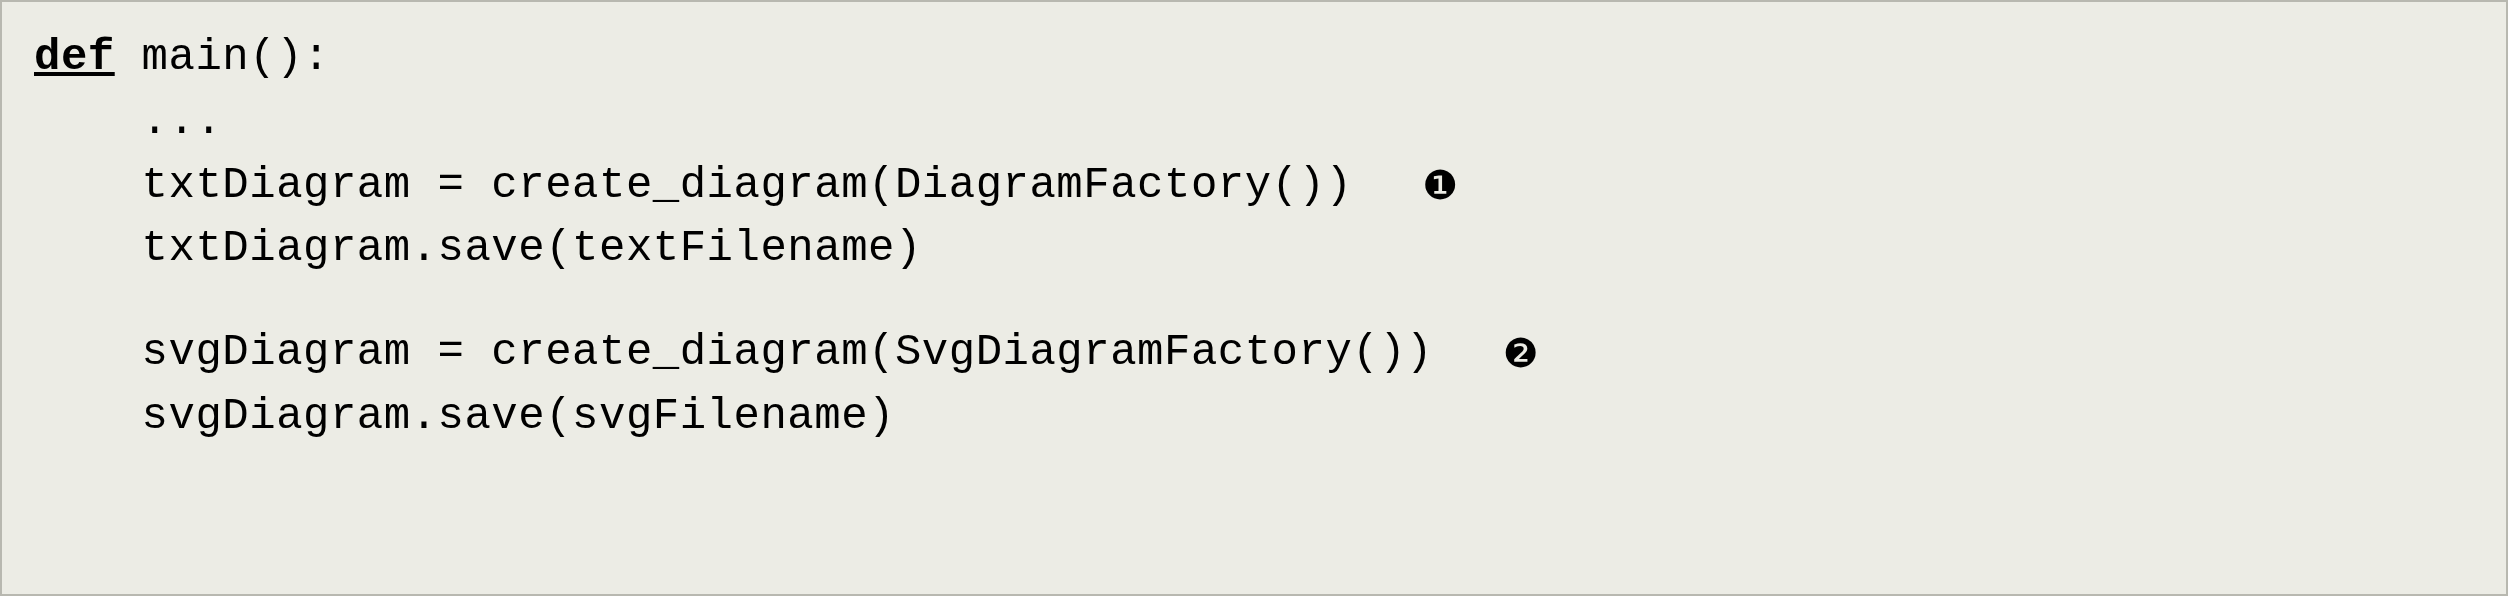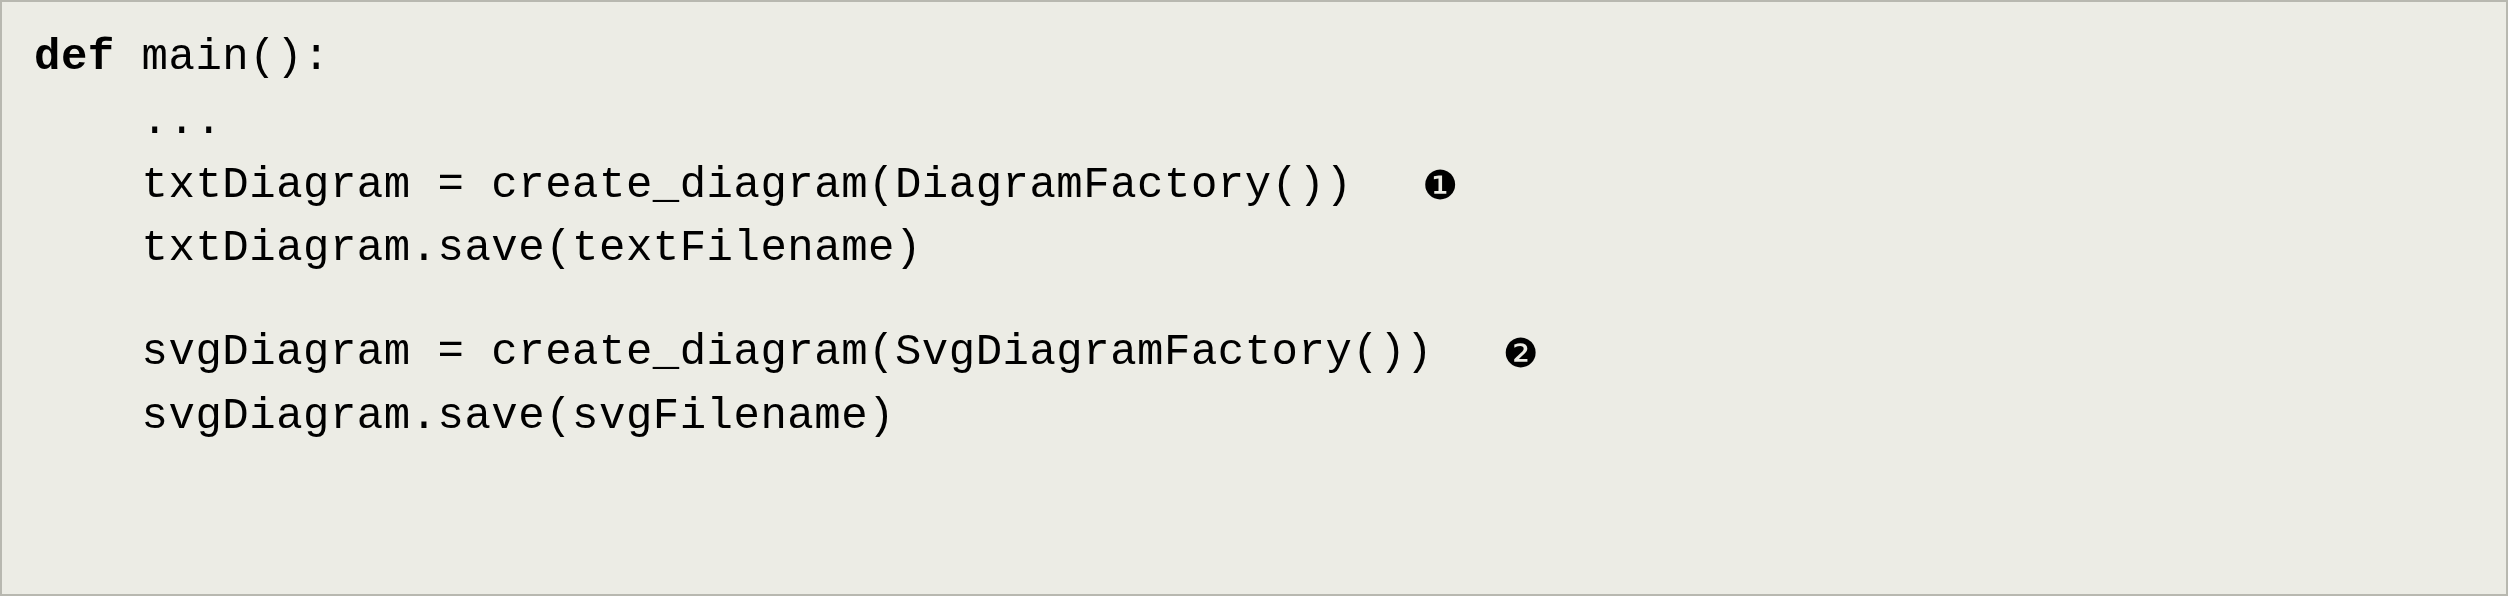--- a/index.html
+++ b/index.html
@@ -22,20 +22,21 @@
       font-family: Consolas, Menlo, Monaco, 'Courier New', monospace;
       font-size: 44px;
       line-height: 1.45;
       color: #000000;
       letter-spacing: 0.5px;
       white-space: pre;
       overflow: hidden;
     }
     .kw {
       font-weight: bold;
+      text-decoration: underline;
     }
     .line {
       display: block;
     }
     .marker {
       font-family: Arial, sans-serif;
       font-size: 40px;
       vertical-align: middle;
       margin-left: 16px;
     }

